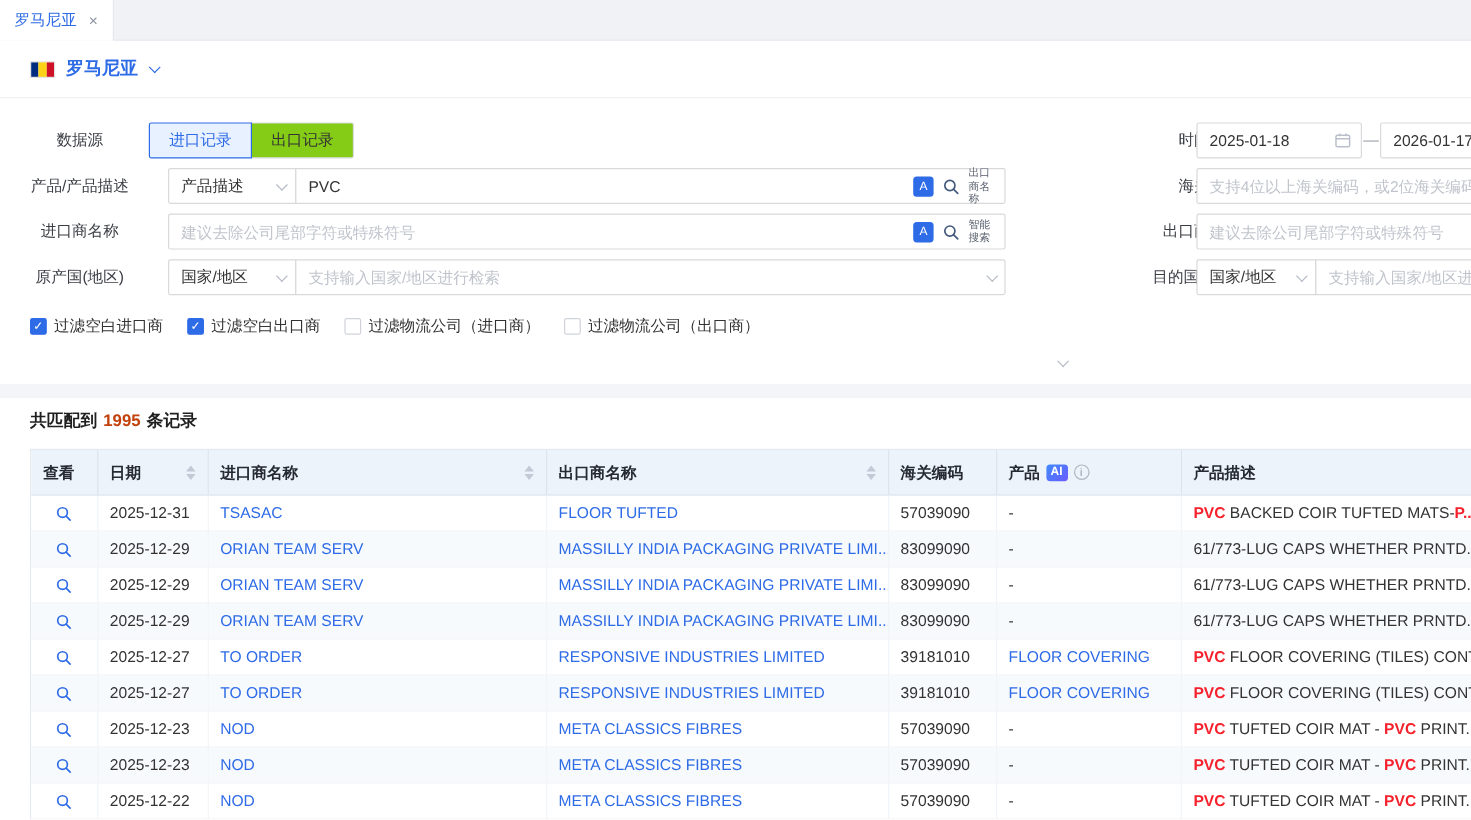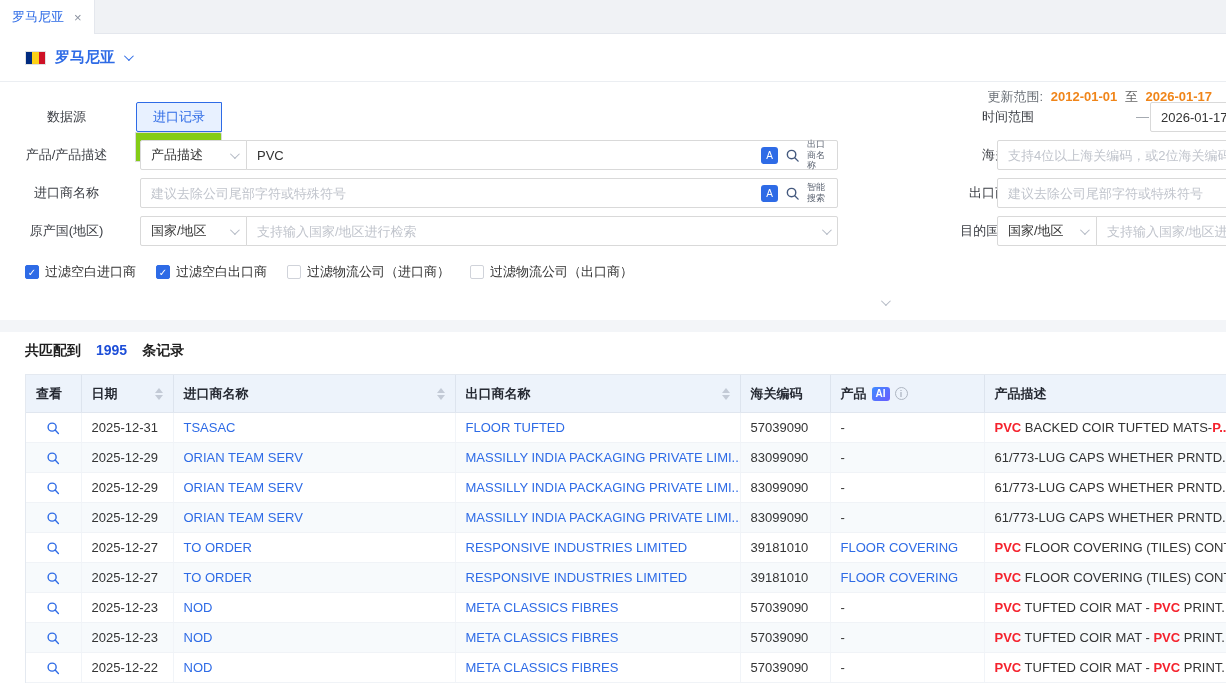--- a/index.html
+++ b/index.html
@@ -29,21 +29,21 @@
   .chev.blue { border-color:#2e6be6; }
   
   .filters { position:absolute; top:82px; left:0; right:0; height:238px; background:#fff; }
   .update-range { position:absolute; top:6px; right:10px; font-size:13px; color:#6b7077; white-space:nowrap; }
   .ur-date { color:#f08519; font-weight:bold; margin:0 4px; }
   .ur-to { color:#666; }
   .lbl-left { position:absolute; left:0; width:133px; text-align:center; line-height:30px; color:#3a3d43; }
   .lbl-right { position:absolute; left:924px; width:110px; text-align:right; line-height:30px; color:#3a3d43; }
   .fr { position:absolute; left:0; right:0; height:30px; }
   .r1 { top:20px; } .r2 { top:58px; } .r3 { top:96px; } .r4 { top:134px; }
-  .seg { position:absolute; left:136px; top:0; display:flex;flex-direction:column; }
+  .seg { position:absolute; left:124px; top:0; display:flex; }
   .seg-btn { height:30px; padding:0 16px; border:1px solid #d9d9d9; background:#84cc16;
     font-family:inherit; font-size:13px; color:#333; cursor:pointer; }
   .seg-btn:first-child { border-radius:2px 0 0 2px; }
   .seg-btn:last-child { border-radius:0 2px 2px 0; margin-left:-1px; }
   .seg-btn.selected { background:#e8f1ff; border-color:#2e6be6; color:#2e6be6; position:relative; z-index:1; }
   .select-box { position:absolute; top:0; height:30px; background:#fff; border:1px solid #d9d9d9;
     border-radius:2px 0 0 2px; display:flex; align-items:center; justify-content:space-between;
     padding:0 9px 0 10px; color:#333; cursor:pointer; }
   .input-wrap { position:absolute; top:0; height:30px; background:#fff; border:1px solid #d9d9d9;
     border-radius:0 2px 2px 0; display:flex; align-items:center; gap:7px; padding:0 8px 0 10px; }
@@ -61,21 +61,21 @@
   .cb-box { width:14px; height:14px; border:1px solid #d0d3da; border-radius:2px; background:#fff;
     display:inline-flex; align-items:center; justify-content:center; font-size:10px; color:#fff; }
   .cb-box.checked { background:#2e6be6; border-color:#2e6be6; }
   .collapse { position:absolute; left:872px; top:212px; width:24px; height:16px;
     display:flex; align-items:center; justify-content:center; cursor:pointer; }
   
   .panel-gap { position:absolute; top:320px; left:0; right:0; height:12px; background:#f3f5f8; }
   
   .results { position:absolute; top:332px; left:0; right:0; bottom:0; background:#fff; }
   .summary { position:absolute; top:10px; left:25px; font-size:14px; font-weight:bold; color:#1f1f1f; }
-  .summary .count { color:#1d4ed8; margin:0 15px; }
+  .summary .count { color:#c2410c; margin:0 5px; }
   .tbl-wrap { position:absolute; top:42px; left:25px; right:0; bottom:0; overflow:hidden;
     border-top:1px solid #e4e9f0; border-left:1px solid #e4e9f0; }
   table { border-collapse:collapse; table-layout:fixed; width:1278px; }
   th { background:#edf3fb; height:37px; font-size:13px; font-weight:bold; color:#262a33;
     border-right:1px solid #dde4ee; border-bottom:1px solid #e0e6ef; text-align:left; padding:0;margin-left:32px; }
   .th-inner { display:flex; align-items:center; gap:5px; padding:0 10px; height:37px; }
   .sort { display:inline-flex; flex-direction:column; gap:2px; margin-left:auto; cursor:pointer; }
   .c-up { width:0; height:0; border-left:4px solid transparent; border-right:4px solid transparent;
     border-bottom:5px solid #c3cad6; }
   .c-down { width:0; height:0; border-left:4px solid transparent; border-right:4px solid transparent;
@@ -107,34 +107,37 @@
       <i class="b"></i>
       <i class="y"></i>
       <i class="r"></i>
     </span>
   <span class="hdr-title">罗马尼亚</span>
   <span class="chev blue"></span>
 </div>
 
 <div class="filters">
 
-  <div class="update-range">
-    <span>更新范围:</span>
-    <span class="ur-date">2012-01-01</span>
-    <span class="ur-to">至</span>
-    <span class="ur-date">2026-01-17</span>
-  </div>
 
   <div class="fr r1">
     <div class="lbl-left">数据源</div>
     <div class="seg">
       <button class="seg-btn selected">进口记录</button>
       <button class="seg-btn">出口记录</button>
     </div>
     <div class="lbl-right">时间范围</div>
+    <div class="input-wrap solo" style="left:997px; width:138px;">
+      <input class="txt" value="2025-01-18" style="">
+      <svg class="cal" width="14" height="14" viewBox="0 0 16 16">
+          <rect x="1.5" y="3" width="13" height="11" rx="1.5" fill="none" stroke="#b9bfca" stroke-width="1.4"></rect>
+          <line x1="1.5" y1="6.5" x2="14.5" y2="6.5" stroke="#b9bfca" stroke-width="1.4"></line>
+          <line x1="5" y1="1.5" x2="5" y2="4" stroke="#b9bfca" stroke-width="1.4"></line>
+          <line x1="11" y1="1.5" x2="11" y2="4" stroke="#b9bfca" stroke-width="1.4"></line>
+        </svg>
+    </div>
     <span class="dash">—</span>
     <div class="input-wrap solo" style="left:1150px; width:120px;">
       <input class="txt" value="2026-01-17" style="">
     </div>
   </div>
 
   <div class="fr r2">
     <div class="lbl-left">产品/产品描述</div>
     <div class="select-box" style="left:140px; width:107px;">
       <span>产品描述</span>

